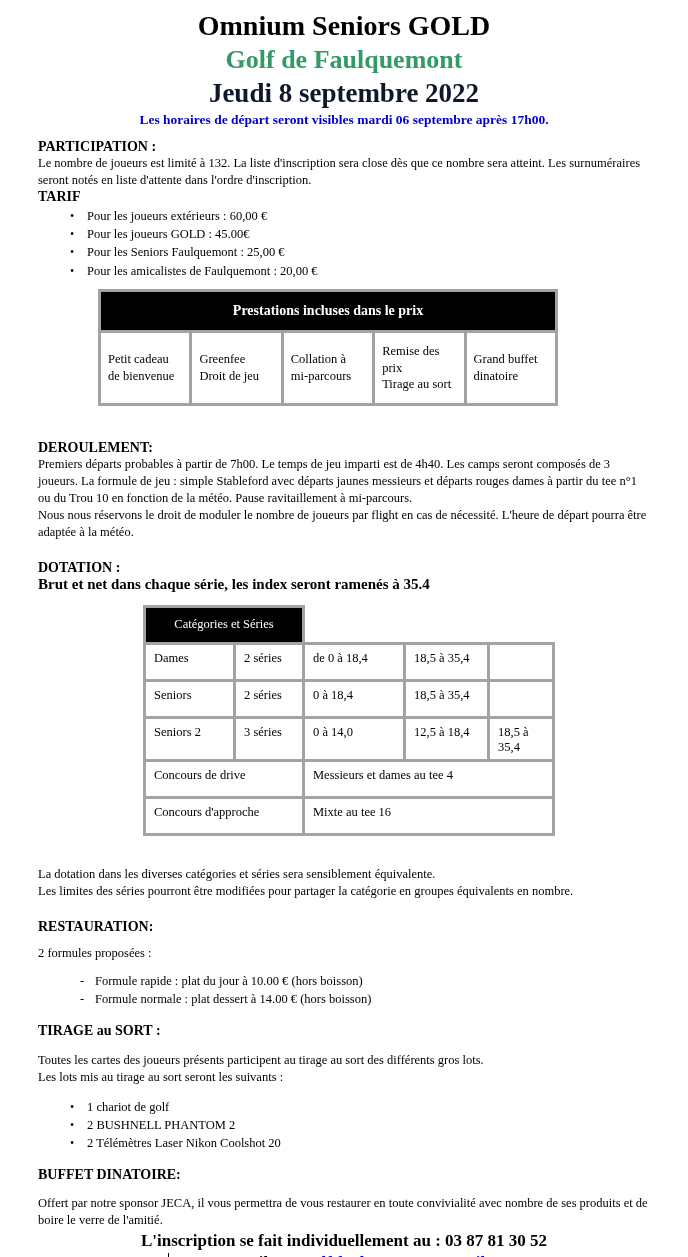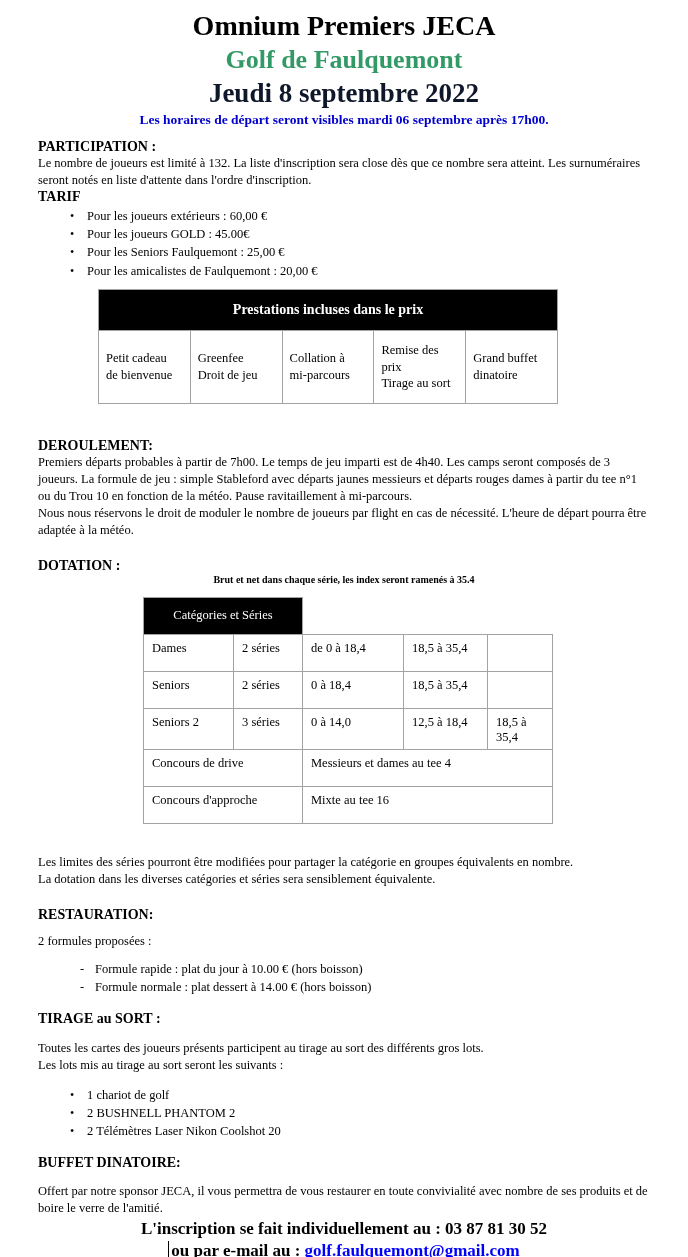--- a/index.html
+++ b/index.html
@@ -23,21 +23,21 @@
   p.body { font-size: 12.5px; margin: 0; line-height: 1.36; }
   .small { font-size: 11.5px; }
   ul { list-style: none; margin: 2px 0 6px 0; padding: 0 0 0 30px; }
   ul li { position: relative; padding-left: 19px; font-size: 12.5px; line-height: 1.45; }
   ul.bullets li::before { content: "\2022"; position: absolute; left: 2px; top: 1px; font-size: 12px; }
   ul.dashes { padding-left: 42px; margin: 10px 0 6px 0; }
   ul.dashes li { padding-left: 15px; }
   ul.dashes li::before { content: "-"; position: absolute; left: 0; }
 
   table { border-collapse: collapse; table-layout: fixed; }
-  td { border: 1px solid #a3a3a3; font-size: 12.5px; }
+  td { border: 3px solid #a3a3a3; font-size: 12.5px; }
 
   .prest-table { width: 460px; margin: 9px 0 0 60px; }
   .prest-table .hdr td { background: #000; color: #fff; font-weight: bold; text-align: center; font-size: 14px; height: 41px; vertical-align: middle; }
   .prest-table .bodyrow td { height: 73px; vertical-align: middle; padding: 4px 4px 4px 7px; white-space: pre-line; line-height: 1.3; }
 
   .cat-table { margin: 12px 0 0 105px; }
   .cat-table td { height: 37px; vertical-align: top; padding: 6px 4px 2px 8px; }
   .cat-table .black-cell { background: #000; color: #fff; font-weight: normal; text-align: center; vertical-align: middle; padding: 4px; height: 35px; }
   .cat-table .no-border { border: none; }
   .cat-table .vbottom { vertical-align: bottom; padding-bottom: 4px; }
@@ -49,21 +49,21 @@
   .cursor-bar { display: inline-block; width: 1px; height: 18px; background: #000; vertical-align: -3px; margin-right: 2px; }
   .sp-top-16 { margin-top: 15px; }
   .sp-top-20 { margin-top: 19px; }
   .sp-top-36 { margin-top: 34px; }
 </style>
 </head>
 <body>
 
 <div class="page">
 
-  <h1 class="title">Omnium Premiers JECA</h1>
+  <h1 class="title">Omnium Seniors GOLD</h1>
   <h2 class="venue">Golf de Faulquemont</h2>
   <h2 class="date">Jeudi 8 septembre 2022</h2>
   <div class="note">Les horaires de départ seront visibles mardi 06 septembre après 17h00.</div>
 
   <div>
     <div class="h mt">PARTICIPATION :</div>
     <p class="body">Le nombre de joueurs est limité à 132. La liste d'inscription sera close dès que ce nombre sera atteint. Les surnuméraires seront notés en liste d'attente dans l'ordre d'inscription.</p>
   </div>
 
   <div>
@@ -97,21 +97,21 @@
     </table>
 
   <div>
     <div class="h sp-top-36">DEROULEMENT:</div>
     <p class="body der-block">Premiers départs probables à partir de 7h00. Le temps de jeu imparti est de 4h40. Les camps seront composés de 3 joueurs. La formule de jeu : simple Stableford avec départs jaunes messieurs et départs rouges dames à partir du tee n°1 ou du Trou 10 en fonction de la météo. Pause ravitaillement à mi-parcours.</p>
     <p class="body">Nous nous réservons le droit de moduler le nombre de joueurs par flight en cas de nécessité. L'heure de départ pourra être adaptée à la météo.</p>
   </div>
 
   <div>
     <div class="h sp-top-20">DOTATION :</div>
-    <div class="h" style="font-size:10px;text-align:center;">Brut et net dans chaque série, les index seront ramenés à 35.4</div>
+    <div class="h" style="font-size:15px;">Brut et net dans chaque série, les index seront ramenés à 35.4</div>
 
     <table class="cat-table">
       <colgroup>
         <col style="width:90px">
           <col style="width:69px">
           <col style="width:101px">
           <col style="width:84px">
           <col style="width:65px">
       </colgroup>
       <tbody>
@@ -145,22 +145,22 @@
         <td colspan="3">Messieurs et dames au tee 4</td>
       </tr>
       <tr>
         <td colspan="2">Concours d'approche</td>
         <td colspan="3">Mixte au tee 16</td>
       </tr>
     </tbody>
       </table>
 
     <div class="notes-block">
+      <p class="body">La dotation dans les diverses catégories et séries sera sensiblement équivalente.</p>
       <p class="body">Les limites des séries pourront être modifiées pour partager la catégorie en groupes équivalents en nombre.</p>
-      <p class="body">La dotation dans les diverses catégories et séries sera sensiblement équivalente.</p>
     </div>
   </div>
 
   <div>
     <div class="h sp-top-20">RESTAURATION:</div>
     <p class="body small" style="margin-top:10px;">2 formules proposées :</p>
     <ul class="dashes">
       <li>Formule rapide : plat du jour à 10.00 € (hors boisson)</li>
       <li>Formule normale : plat dessert à 14.00 € (hors boisson)</li>
     </ul>

